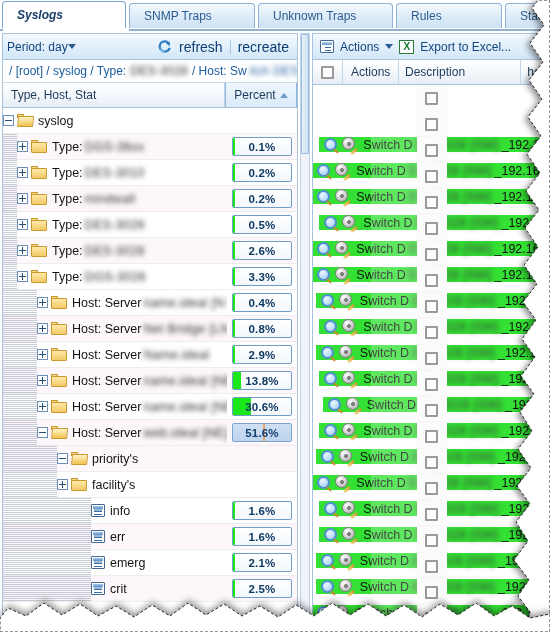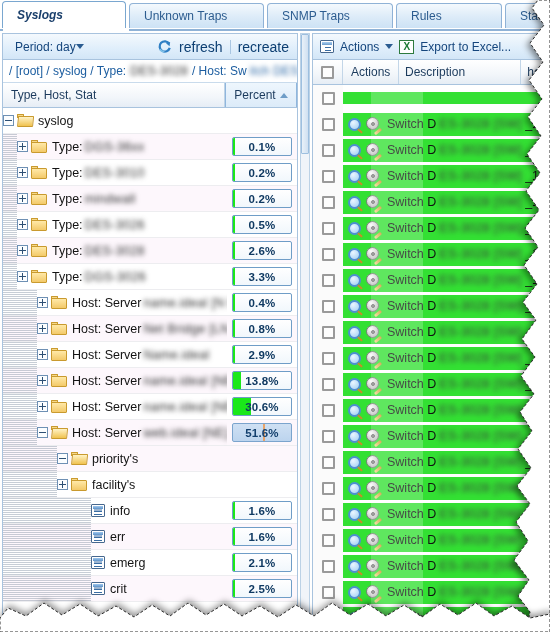--- a/index.html
+++ b/index.html
@@ -71,21 +71,21 @@
   }
   .left-toolbar {
     position: absolute; left: 0; top: 0; width: 100%; height: 26px;
     background: linear-gradient(to bottom,#f4f9fd,#dfeefb 60%,#d3e6f7);
     border-bottom: 1px solid #a8c3de;
     box-sizing: border-box;
     display: flex; align-items: center;
     font-size: 12px; color: #14457c;
   }
   .period-btn {
-    margin-left: 8px; display: flex; align-items: center; gap: 0;
+    margin-left: 0; display: flex; align-items: center; gap: 0;
     padding: 2px 4px; cursor: default;
   }
   .caret-down {
     width: 0; height: 0; border-left: 4px solid transparent;
     border-right: 4px solid transparent; border-top: 5px solid #2a5c91;
   }
   .tb-right { margin-left: auto; display: flex; align-items: center; padding-right: 8px; gap: 7px; }
   .refresh-icon { width: 15px; height: 15px; position: relative; }
   .sep-v { width: 1px; height: 14px; background: #a9c6e2; }
   .link-txt { color: #0d3f72; font-size: 14px; }
@@ -261,21 +261,21 @@
   .gh-actions { width: 56px; display:flex; align-items:center; justify-content:center;
     border-right: 1px solid #c3d6e8; height: 100%; }
   .gh-desc { width: 118px; display:flex; align-items:center; padding-left: 6px;
     border-right: 1px solid #c3d6e8; height: 100%; }
   .gh-host { flex: 1; display:flex; align-items:center; padding-left: 6px; height: 100%; }
   .cbox {
     width: 13px; height: 13px; border: 2px solid #9a9a9a; background: #fdfdfd;
     box-sizing: border-box; border-radius: 1px;
   }
   .grid-body { position: absolute; left: 0; top: 51px; right: 0; bottom: 0; overflow: hidden; }
-  .grow { position: relative; height: 26px; display: flex; align-items: center; }
+  .grow { position: relative; height: 26px; display: flex; align-items: center; flex-direction: column; }
   .grow .cbcell { width: 30px; display: flex; align-items: center; justify-content: center;
     background: #fbfbfb; height: 26px; flex: none; }
   .grow .green { flex: 1; height: 23px; background: #33e033; display: flex; align-items: center; }
   .magn {
     width: 13px; height: 13px; margin-left: 5px; border-radius: 50%;
     border: 2px solid #4d8fd0; background: radial-gradient(circle at 35% 30%,#eaf6ff,#9ecdf2);
     box-sizing: border-box; position: relative; flex: none;
   }
   .magn::after {
     content:""; position:absolute; right:-4px; bottom:-3px; width:6px; height:2px;
@@ -304,22 +304,22 @@
     background: rgba(255,255,255,.22); pointer-events: none; }
 </style>
 </head>
 <body>
 
 <div id="screen">
 
   <div class="tabstrip">
     <div class="tabs-row" id="tabs-row">
         <div class="tab t1 active">Syslogs</div>
+        <div class="tab t2">SNMP Traps</div>
         <div class="tab t3">Unknown Traps</div>
-        <div class="tab t2">SNMP Traps</div>
         <div class="tab t4">Rules</div>
         <div class="tab t5">Stat</div>
       </div>
     <div class="tabline"></div>
     <div class="tabline-mask"></div>
   </div>
 
   <div class="left-pane">
 
     <div class="left-toolbar">

